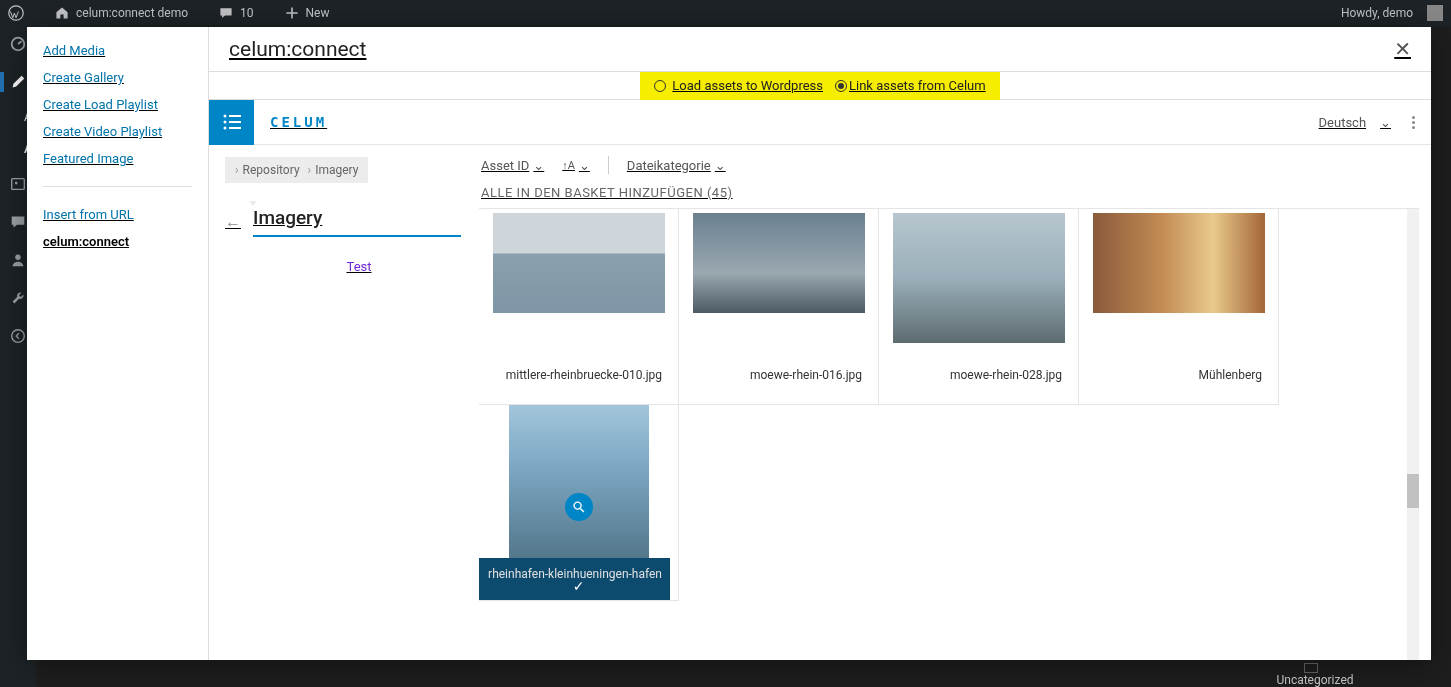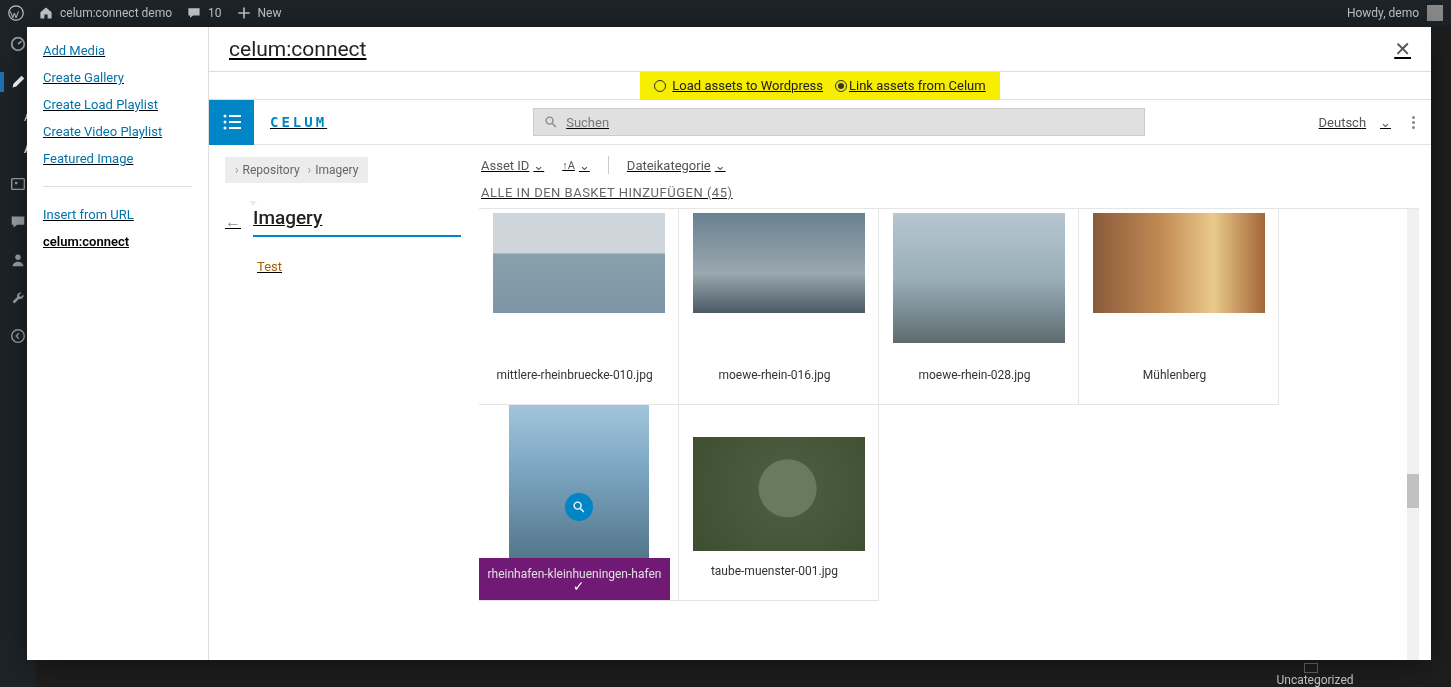--- a/index.html
+++ b/index.html
@@ -1,21 +1,21 @@
 <!DOCTYPE html>
 <html><head>
 <meta charset="utf-8">
 <style>
   * { box-sizing: border-box; margin: 0; padding: 0; }
   body { font-family: -apple-system, BlinkMacSystemFont, "Segoe UI", Roboto, sans-serif; font-size: 13px; background: #1e1e1e; width: 1451px; height: 687px; overflow: hidden; position: relative; }
   
   .admin-bar { height: 26px; background: #1d2327; color: #c3c4c7; display: flex; align-items: center; padding: 0 8px; font-size: 12px; }
-  .admin-bar .left { display: flex; align-items: center; gap: 14px; flex: 1; }
+  .admin-bar .left { display: flex; align-items: center; gap: 30px; flex: 1; }
   .admin-bar .item { display: flex; align-items: center; gap: 6px; color: #c3c4c7; }
-  .admin-bar .right { display: flex; align-items: center; gap: 8px; }
+  .admin-bar .right { display: flex; align-items: center; gap: 14px; }
   .wp-icon { width: 16px; height: 16px; }
   
   .wp-side { position: absolute; left: 0; top: 26px; width: 36px; height: calc(100% - 26px); background: #1d2327; display: flex; flex-direction: column; align-items: center; padding-top: 8px; gap: 18px; color: #9ca2a7; }
   .wp-side .i { width: 20px; height: 20px; position: relative; display:flex; align-items:center; justify-content:center; }
   .wp-side .mark { position: absolute; left: -8px; top: 0; width: 4px; height: 20px; background: #2271b1; }
   .wp-side-text { position:absolute; left:24px; color:#eee; font-size:12px; }
   .bottom-bar { position:absolute; left:36px; right:0; bottom:0; height:24px; background:#fff; border-top:1px solid #ddd; display:flex; align-items:center; padding:0 12px; color:#555; font-size:12px; }
   .bottom-bar .cb { width:14px; height:14px; border:1px solid #888; margin-right:8px; }
   
   .modal { position: absolute; left: 27px; top: 27px; right: 20px; height: 633px; background: #fff; box-shadow: 0 5px 30px rgba(0,0,0,0.4); display: flex; flex-direction: column; }
@@ -44,34 +44,34 @@
   .kebab { display:flex; flex-direction:column; gap:2px; }
   .kebab span { width:3px; height:3px; background:#888; border-radius:50%; }
   
   .celum-content { flex:1; display:flex; min-height:0; position:relative; }
   .cel-left { width:270px; padding:12px 18px 0 16px; }
   .crumb-box { background:#ececec; display:inline-flex; align-items:center; height:26px; padding:0 10px; color:#666; font-size:12px; gap:4px; }
   .crumb-caret { position:relative; top:18px; left:24px; width:0; height:0; border-left:4px solid transparent; border-right:4px solid transparent; border-top:5px solid #ececec; }
   .folder-row { display:flex; align-items:center; gap:12px; margin-top:18px; }
   .back-arrow { color:#888; font-size:16px; cursor:pointer; }
   .folder-title { font-size:19px; font-weight:500; color:#222; border-bottom:2px solid #0085c7; padding-bottom:6px; width:220px; display:inline-block; }
-  .subfolder { margin-top:22px; margin-left:32px; color:#a16207; }
+  .subfolder { margin-top:22px; margin-left:32px; color:#6d28d9;text-align:center; }
   
   .cel-main { flex:1; display:flex; flex-direction:column; min-width:0; padding-right:12px; }
   .asset-toolbar { height:36px; display:flex; align-items:center; gap:18px; padding:6px 0 2px 2px; color:#555; font-size:13px; }
   .tb-item { display:flex; align-items:center; gap:4px; cursor:pointer; }
   .tb-sep { height:18px; width:1px; background:#ccc; }
   .basket-line { color:#666; font-size:13px; padding:4px 0 8px 2px; letter-spacing:0.5px; }
   .asset-scroll { flex:1; overflow-y:auto; border-top:1px solid #e5e5e5; position:relative; }
   .asset-grid { display:grid; grid-template-columns: repeat(4, 200px); gap:0; }
   .asset-cell { width:200px; height:196px; border-right:1px solid #e5e5e5; border-bottom:1px solid #e5e5e5; display:flex; flex-direction:column; align-items:center; position:relative; }
   .thumb { width:172px; height:100px; margin-top:4px; display:flex; align-items:center; justify-content:center; }
   .asset-cell.row2 .thumb { margin-top:32px; height:114px; }
-  .caption { position:absolute; bottom:22px; left:0; right:8px; text-align:center; font-size:12px; color:#333; padding:0 8px; white-space:nowrap; overflow:hidden; text-overflow:ellipsis; }
-  .asset-cell.selected .caption { background:#701a75; color:#e0e0e0; bottom:0; height:42px; line-height:32px; }
+  .caption { position:absolute; bottom:22px; left:0; right:8px; text-align:right; font-size:12px; color:#333; padding:0 8px; white-space:nowrap; overflow:hidden; text-overflow:ellipsis; }
+  .asset-cell.selected .caption { background:#0c4a6e; color:#e0e0e0; bottom:0; height:42px; line-height:32px; }
   .asset-cell.selected::after { content:"✓"; position:absolute; bottom:6px; left:50%; transform:translateX(-50%); color:#fff; font-size:14px; }
   .zoom-ic { position:absolute; top:88px; left:50%; transform:translateX(-50%); width:28px; height:28px; border-radius:50%; background:#0085c7; display:flex; align-items:center; justify-content:center; }
   
   .img-a { background: linear-gradient(#cfd6db 40%, #8aa0ad 41%, #7d95a5); }
   .img-b { background: linear-gradient(#6a8090, #9aa8b0 60%, #4b5a63); }
   .img-c { background: linear-gradient(#b7c6cf, #9aafba 50%, #5d6b6f); }
   .img-d { background: linear-gradient(to right,#8a5a3b,#c28b54 40%,#e9c98c 70%,#a36636); }
   .img-e { background: linear-gradient(#d7d3c6,#a99a7d 50%,#7a6c55); }
   .img-f { background: linear-gradient(#c9d2d8,#9ab0ba 40%,#6f8a94); }
   .img-g { background: linear-gradient(#a3c5db,#7ea9c5 35%,#4d6f82); }
@@ -212,27 +212,20 @@
                 <circle cx="3" cy="2" r="1.5"></circle>
                 <rect x="7" y="1" width="12" height="2"></rect>
                 <circle cx="3" cy="8" r="1.5"></circle>
                 <rect x="7" y="7" width="12" height="2"></rect>
                 <circle cx="3" cy="14" r="1.5"></circle>
                 <rect x="7" y="13" width="12" height="2"></rect>
               </g>
             </svg>
         </div>
         <div class="cel-logo">CELUM</div>
-        <div class="cel-search">
-          <svg width="14" height="14" viewBox="0 0 20 20">
-              <circle cx="8" cy="8" r="5" fill="none" stroke="#888" stroke-width="2"></circle>
-              <path d="M12 12l5 5" stroke="#888" stroke-width="2"></path>
-            </svg>
-          <span>Suchen</span>
-        </div>
         <div class="cel-right">
           <div class="tb-item">
             <span>Deutsch</span>
             <span style="margin-left:10px;">⌄</span>
           </div>
           <div class="kebab">
               <span></span>
               <span></span>
               <span></span>
             </div>
@@ -298,24 +291,20 @@
               <div class="asset-cell row2 selected">
                 <div class="thumb img-g" style="margin-top:0;height:168px;width:140px;"></div>
                 <div class="zoom-ic">
                   <svg width="14" height="14" viewBox="0 0 20 20">
                       <circle cx="8" cy="8" r="5" fill="none" stroke="#fff" stroke-width="2"></circle>
                       <path d="M12 12l5 5" stroke="#fff" stroke-width="2"></path>
                     </svg>
                 </div>
                 <div class="caption">rheinhafen-kleinhueningen-hafen</div>
               </div>
-              <div class="asset-cell row2">
-                <div class="thumb img-h"></div>
-                <div class="caption">taube-muenster-001.jpg</div>
-              </div>
             </div>
             <div class="scroll-ind">
               <div class="track"></div>
                 <div class="thumb-s"></div>
             </div>
           </div>
         </div>
       </div>
     </div>
   </div>

